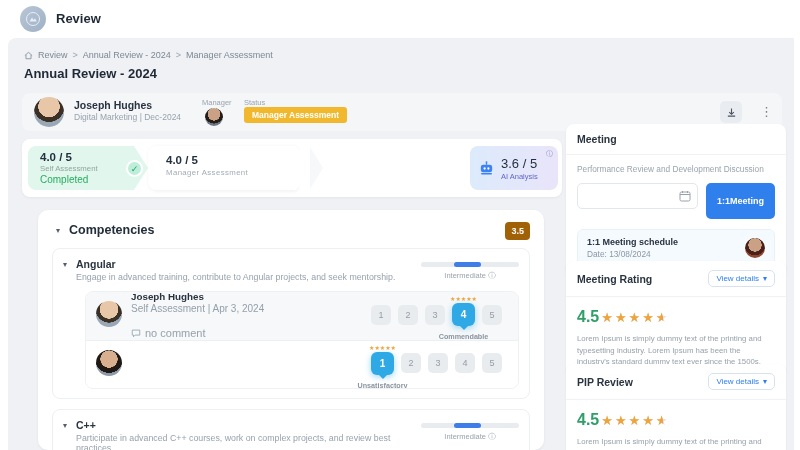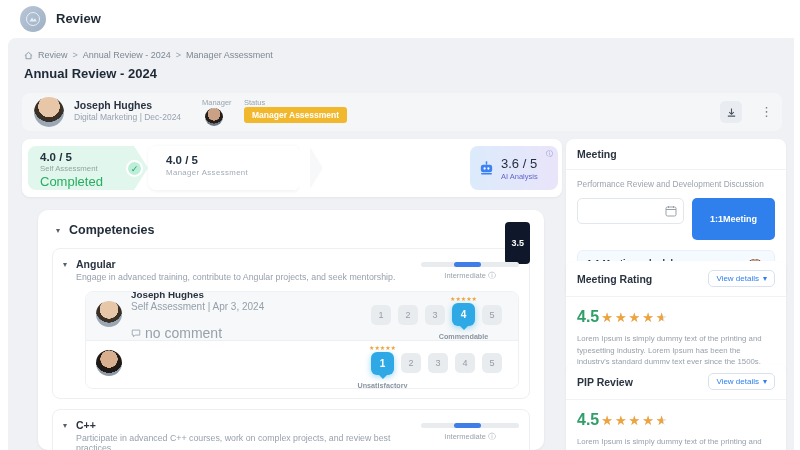--- a/index.html
+++ b/index.html
@@ -40,59 +40,59 @@
 
   
   .score-strip { position:absolute; left:22px; top:139px; width:540px; height:58px; background:#fff; border-radius:8px;
                  box-shadow:0 1px 3px rgba(16,24,40,.05); z-index:2; }
   .arrow-card { position:absolute; top:7px; height:44px; border-radius:8px 0 0 8px; }
   .arrow-card::after { content:""; position:absolute; left:100%; top:0; width:14px; height:100%; background:inherit;
                        clip-path:polygon(0 0,100% 50%,0 100%); }
   .sc-green { left:6px; width:106px; background:#e1f6ec; padding:5px 0 0 12px; }
   .sc-green .sc-val { font-size:11.5px; font-weight:bold; color:#233040; }
   .sc-green .sc-lab { font-size:7.8px; color:#8fa8a0; margin-top:1px; }
-  .sc-green .sc-done { font-size:13px; color:#27ae60; margin-top:1px; }
+  .sc-green .sc-done { font-size:10px; color:#27ae60; margin-top:1px; }
   .sc-check { position:absolute; left:104px; top:21px; width:17px; height:17px; border-radius:50%; background:#bdeeda;
               border:2px solid #fff; color:#1f9d63; font-size:9px; display:flex; align-items:center; justify-content:center; z-index:3;}
   .sc-white { left:126px; width:148px; background:#fff; box-shadow:1px 1px 4px rgba(16,24,40,.07); padding:8px 0 0 18px; }
   .sc-white .sc-val { font-size:11.5px; font-weight:bold; color:#233040; }
   .sc-white .sc-lab { font-size:7.8px; color:#a3acb6; margin-top:2px; letter-spacing:.4px;}
   .sc-ghost { position:absolute; left:288px; top:8px; width:13px; height:42px; background:#f7f8fa; clip-path:polygon(0 0,100% 50%,0 100%); }
   .sc-ai { position:absolute; right:4px; top:7px; width:88px; height:44px; border-radius:8px;
            background:linear-gradient(90deg,#dcebfb,#e9e4fa); display:flex; align-items:center; gap:6px; padding:0 0 0 8px; }
   .sc-ai-val { font-size:13px; font-weight:normal; color:#233040; }
   .sc-ai-lab { font-size:7.5px; color:#6066cf; margin-top:1px; }
   .sc-ai-info { position:absolute; top:3px; right:5px; font-size:7px; color:#8b93c8; cursor:pointer; }
 
   
   .comp-card { position:absolute; left:38px; top:210px; width:506px; height:240px; background:#fff; border-radius:10px;
                box-shadow:0 1px 3px rgba(16,24,40,.06); z-index:2; }
   .comp-head { display:flex; align-items:center; gap:9px; padding:13px 14px 11px 18px; }
   .caret { font-size:8px; color:#55606c; cursor:pointer; }
   .comp-title { font-size:12.5px; font-weight:bold; color:#222e3a; }
-  .comp-badge { position:absolute; right:14px; top:12px; background:#0f172a; color:#fff; font-size:9px; font-weight:bold;
-                padding:16px 6px; border-radius:4px; }
+  .comp-badge { position:absolute; right:14px; top:12px; background:#a16207; color:#fff; font-size:9px; font-weight:bold;
+                padding:4px 6px; border-radius:4px; }
   .comp-body { padding:0 14px; }
   .comp-block { border:1px solid #edf0f3; border-radius:8px; padding:9px 10px; margin-bottom:10px; background:#fff; }
   .comp-row { display:flex; gap:9px; }
   .c-name { font-size:10.5px; font-weight:bold; color:#2a3440; }
   .c-desc { font-size:8.8px; color:#97a1ac; margin-top:2px; }
   .level-wrap { margin-left:auto; width:98px; padding-top:4px; flex-shrink:0; }
   .track { position:relative; height:5px; background:#e8ecef; border-radius:3px; }
   .fill { position:absolute; left:34%; width:27%; height:5px; background:#3f7de8; border-radius:3px; }
   .level-lab { margin-top:4px; text-align:center; font-size:7.5px; color:#99a3ad; }
 
   .assess-wrap { margin:9px 0 0 22px; border:1px solid #eef1f4; border-radius:8px; overflow:hidden; }
   .a-row { display:flex; align-items:center; padding:7px 12px 10px 10px; height:48px; }
   .a-row.first { background:#f6f8f9; }
   .a-row.second { background:#fff; border-top:1px solid #edf0f3; }
   .a-av { width:26px; height:26px; flex-shrink:0; margin-right:9px; align-self:flex-start; margin-top:2px;}
   .a-name { font-size:9.8px; font-weight:bold; color:#2a3440; }
   .a-meta { font-size:10px; color:#95a0ab; margin-top:1px; }
-  .comment-line { display:flex; align-items:center; gap:4px; margin-top:13px; font-size:14px; color:#98a1ab; cursor:pointer; }
+  .comment-line { display:flex; align-items:center; gap:4px; margin-top:13px; font-size:11px; color:#98a1ab; cursor:pointer; }
   .comment-line.link { color:#2f80ed; }
   .scale { display:flex; gap:7px; align-items:center; margin-left:auto; padding-right:4px; }
   .rcell { position:relative; width:20px; height:20px; border-radius:5px; background:#e9ecef; display:flex; align-items:center;
            justify-content:center; font-size:9px; color:#949ca6; cursor:pointer; }
   .rcell.sel { width:23px; height:23px; background:#2fa9e6; color:#fff; font-weight:bold; font-size:10px; border-radius:6px;
                box-shadow:0 2px 6px rgba(47,169,230,.45); }
   .rcell.sel::after { content:""; position:absolute; top:100%; left:50%; transform:translateX(-50%);
                       border:4px solid transparent; border-top-color:#2fa9e6; }
   .ministars { position:absolute; bottom:100%; left:50%; transform:translateX(-50%); margin-bottom:1px;
                font-size:6px; color:#f0a33a; white-space:nowrap; letter-spacing:0; }
@@ -104,21 +104,21 @@
                box-shadow:0 1px 3px rgba(16,24,40,.05); z-index:2; overflow:hidden; }
   .card-head { display:flex; align-items:center; justify-content:space-between; padding:9px 11px; border-bottom:1px solid #f0f2f5; }
   .card-title { font-size:10.5px; font-weight:bold; color:#2a3440; }
   .card-body { padding:9px 11px; }
   .meet-desc { font-size:8.3px; color:#9aa3ad; }
   .meet-row { display:flex; gap:8px; margin-top:9px; }
   .date-input { position:relative; flex:1; height:26px; border:1px solid #e2e7ec; border-radius:5px; background:#fff; }
   .date-input input { width:100%; height:100%; border:0; outline:none; background:transparent; padding:0 24px 0 8px; font-size:9px; }
   .cal-ic { position:absolute; right:6px; top:6px; cursor:pointer; }
   .btn-blue { background:#2f80ed; color:#fff; font-size:9px; font-weight:bold; border:0; border-radius:5px;
-              padding:0 18px; height:42px; cursor:pointer; }
+              padding:0 11px; height:36px; cursor:pointer; }
   .sched { margin-top:10px; background:#f5faff; border:1px solid #e8f1fb; border-radius:6px; padding:7px 9px;
            display:flex; align-items:center; }
   .sched-title { font-size:9px; font-weight:bold; color:#2a3440; }
   .sched-date { font-size:8.3px; color:#8d97a3; margin-top:2px; }
   .sched-av { width:20px; height:20px; margin-left:auto; }
 
   .pill { display:flex; align-items:center; gap:4px; border:1px solid #d8e1f0; border-radius:5px; background:#fff;
           color:#2f80ed; font-size:8px; padding:3px 7px; cursor:pointer; }
   .score-row { display:flex; align-items:center; gap:2px; margin:2px 0 7px 0; }
   .big-score { font-size:16px; font-weight:bold; color:#2f9e68; }
@@ -292,21 +292,21 @@
               <span>Intermediate</span>
               <span>ⓘ</span>
             </div>
           </div>
         </div>
       </div>
 
     </div>
   </div>
 
-  <div class="side-card" style="top:139px;">
+  <div class="side-card" style="top:124px;">
     <div class="card-head">
       <span class="card-title">Meeting</span>
     </div>
     <div class="card-body">
       <div class="meet-desc">Performance Review and Development Discussion</div>
       <div class="meet-row">
         <div class="date-input">
           <input type="text" style="">
           <span class="cal-ic">
             <svg width="12" height="12" viewBox="0 0 12 12">

